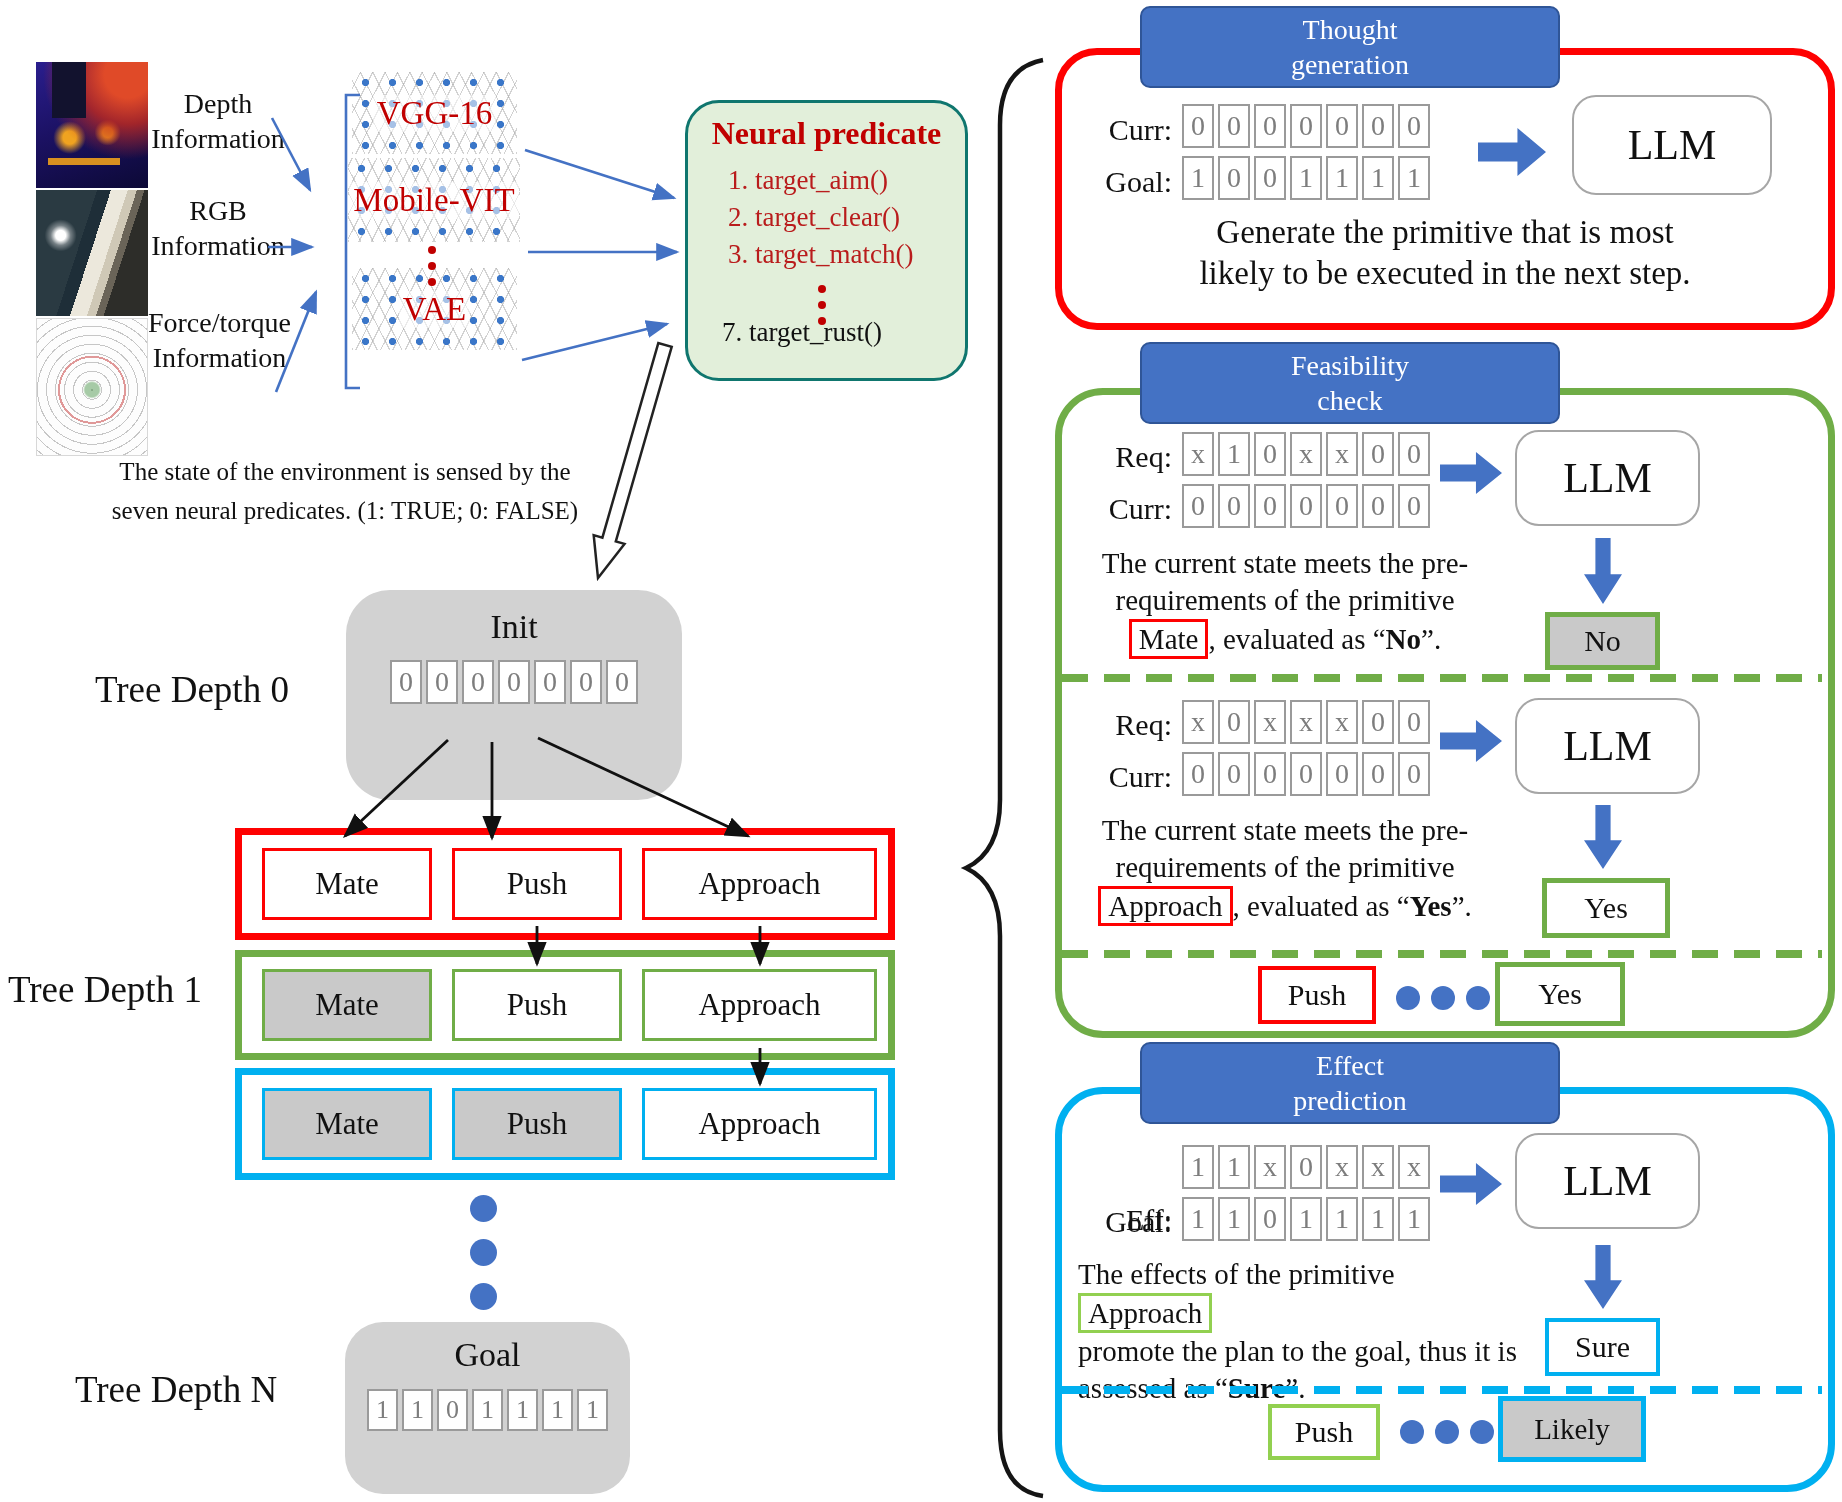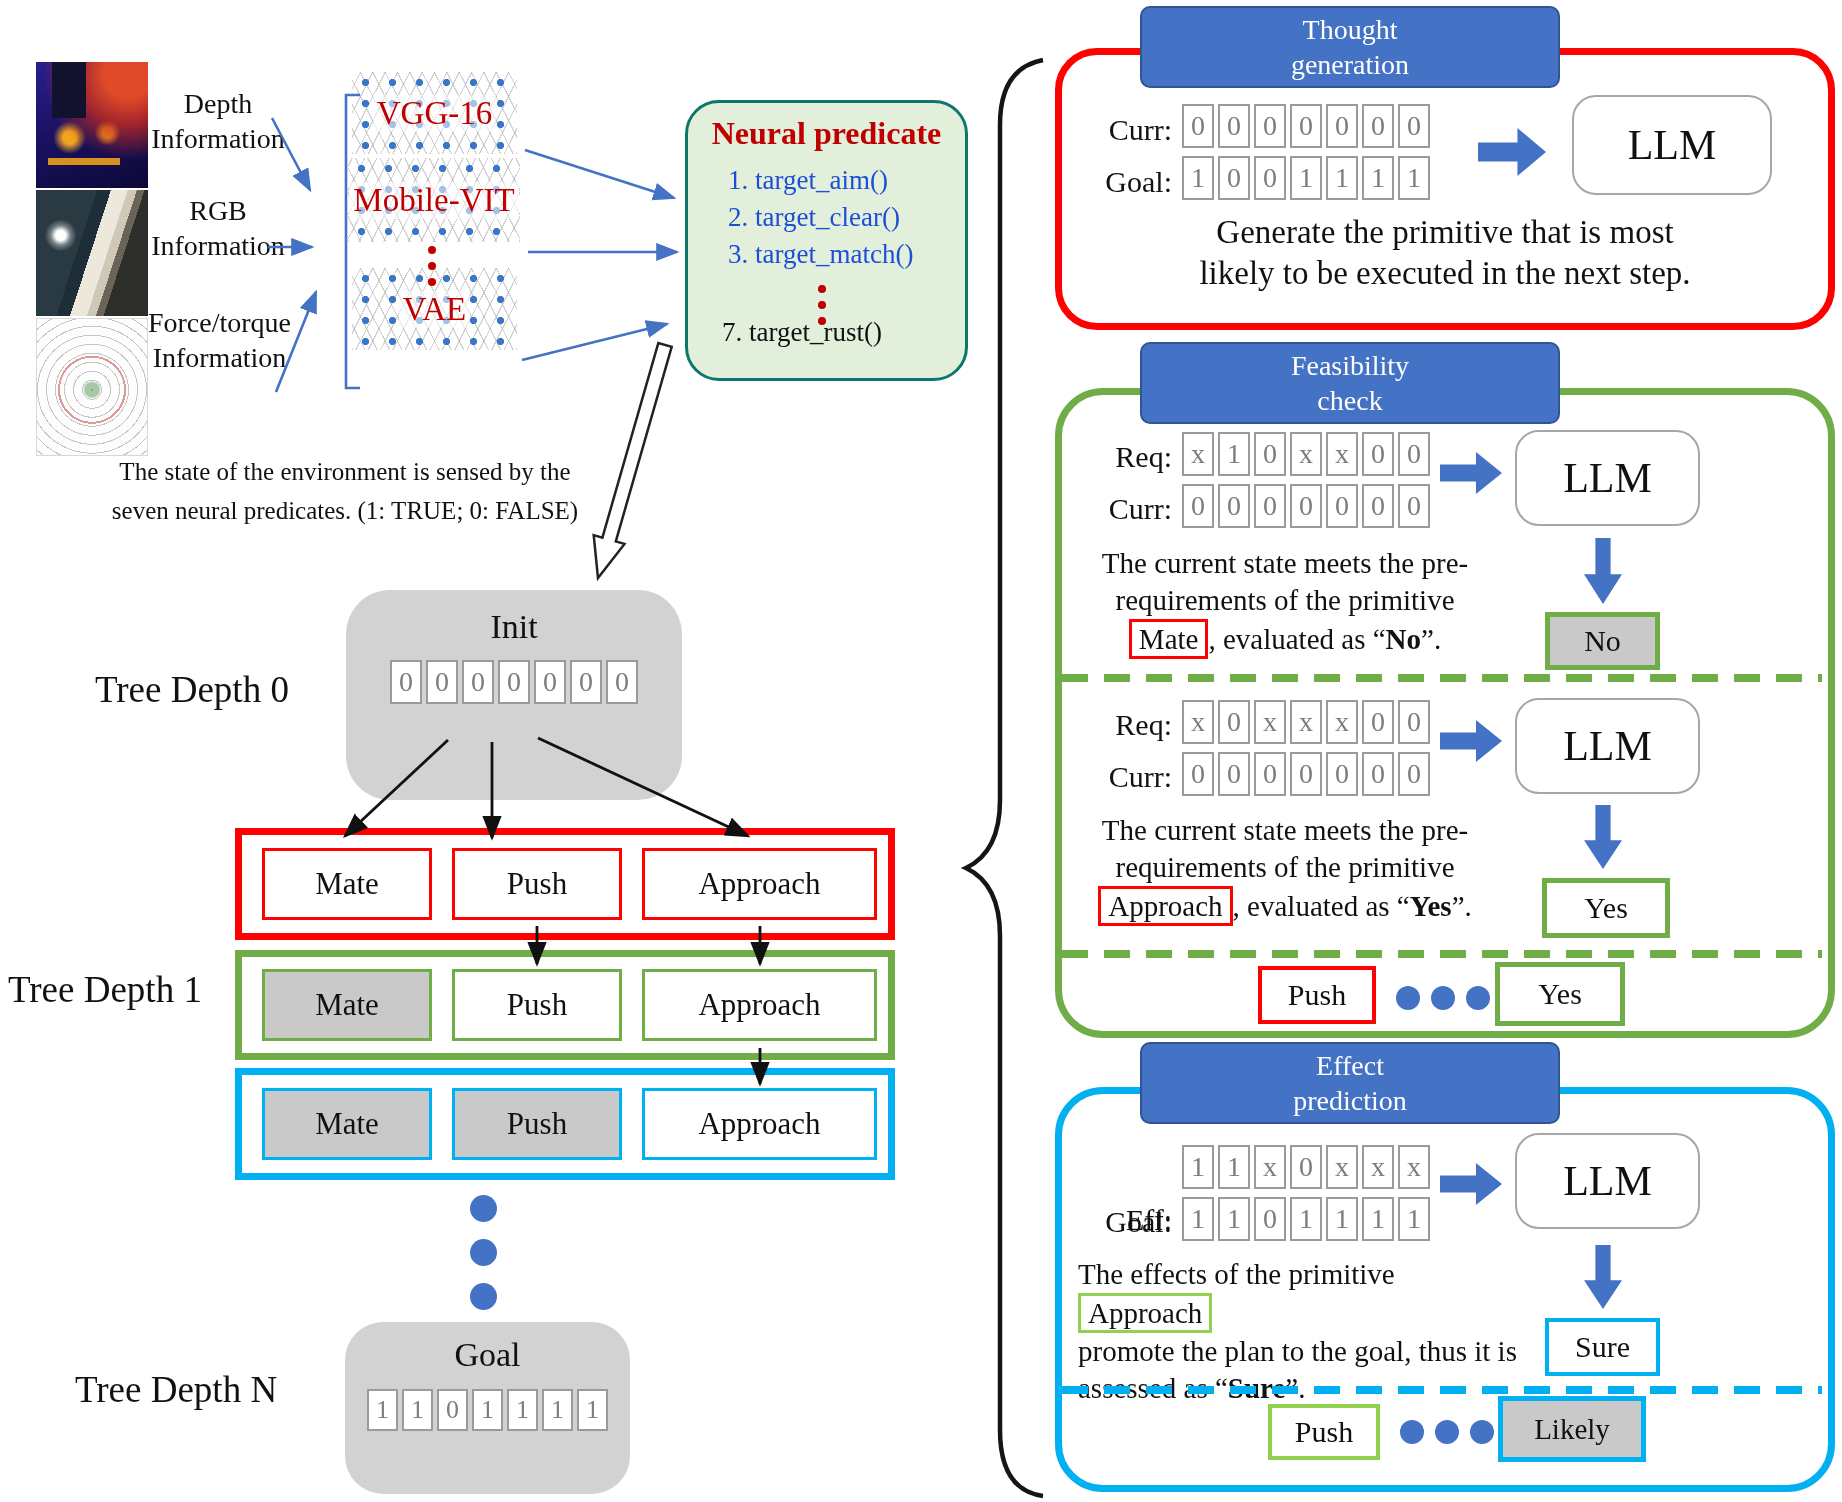--- a/index.html
+++ b/index.html
@@ -39,21 +39,21 @@
     background-size:27px 21px, auto, auto; display:flex; align-items:center; justify-content:center; }
   .netlabel { font-size:33px; color:#C00000; background:rgba(255,255,255,.55); padding:0 4px; }
 
   .vdots-red { position:absolute; display:flex; flex-direction:column; gap:8px; }
   .vdots-red i { width:8px; height:8px; border-radius:50%; background:#C00000; }
 
   
   #pred-box { position:absolute; left:685px; top:100px; width:283px; height:281px; background:#E2EFDA;
     border:3px solid #0f766e; border-radius:34px; padding-top:12px; text-align:center; }
   #pred-title { font-size:32px; font-weight:bold; color:#C00000; }
-  #pred-box .plist { text-align:left; margin:10px 0 0 40px; font-size:27px; line-height:37px; color:#1d4ed8; }
+  #pred-box .plist { text-align:left; margin:10px 0 0 40px; font-size:27px; line-height:37px; color:#b91c1c; }
   #pred-box .vdots-red { left:130px; top:178px; position:relative; display:inline-flex; }
   #pred-last { text-align:left; margin-left:34px; font-size:27px; color:#111; }
 
   .caption2 { position:absolute; left:30px; top:452px; width:630px; text-align:center; font-size:25px; line-height:39px; }
 
   
   .graybox { position:absolute; background:#D2D2D2; border-radius:44px; display:flex; flex-direction:column;
     align-items:center; padding-top:18px; gap:14px; }
   #init-box { left:346px; top:590px; width:336px; height:210px; }
   #goal-box { left:345px; top:1322px; width:285px; height:172px; border-radius:38px; padding-top:14px; gap:15px; }

